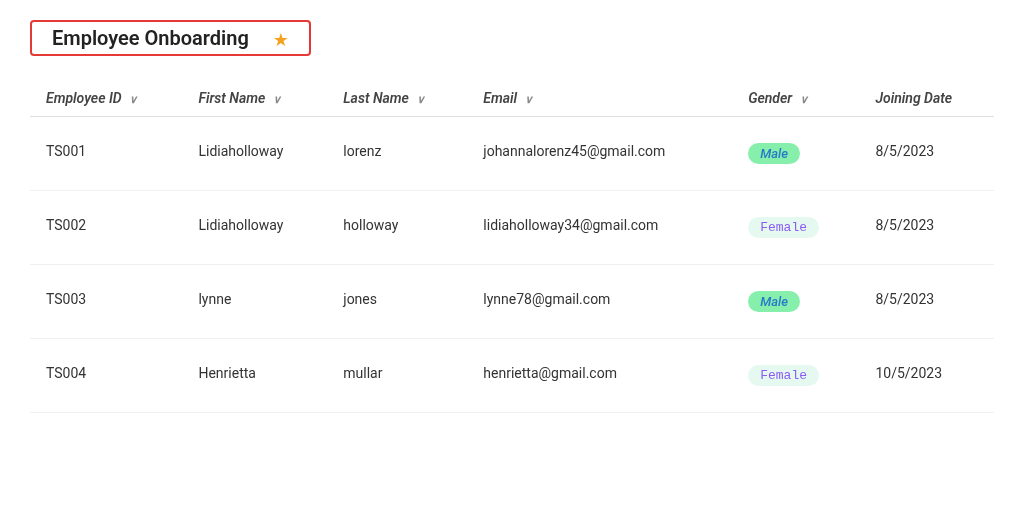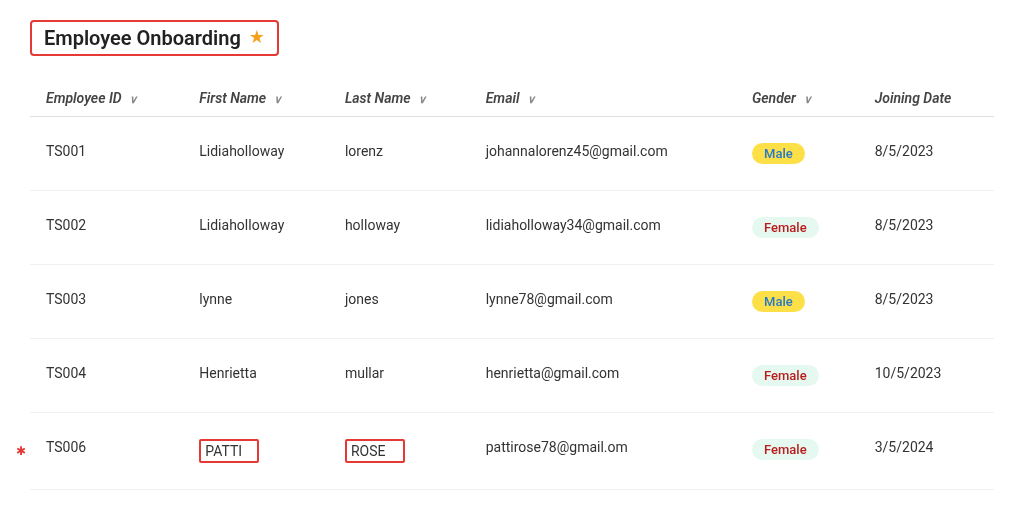--- a/index.html
+++ b/index.html
@@ -16,25 +16,25 @@
       min-height: 531px;
       overflow-x: hidden;
     }
 
     .page-wrapper {
       padding: 20px 30px;
     }
 
     .page-title-wrapper {
       display: inline-flex;
-      align-items: flex-start;
-      gap: 8px;
+      align-items: flex-end;
+      gap: 24px;
       border: 2px solid #e53935;
       border-radius: 4px;
-      padding: 4px 12px;
+      padding: 4px 20px;
       margin-bottom: 24px;
     }
 
     .page-title {
       font-size: 20px;
       font-weight: 600;
       color: #222;
     }
 
     .star-icon {
@@ -77,27 +77,29 @@
 
     .badge {
       display: inline-block;
       padding: 3px 12px;
       border-radius: 12px;
       font-size: 13px;
       font-weight: 500;
     }
 
     .badge-male {
-      background: #fde047;
+      background: #86efac;
       color: #2979c9;
+      font-style: italic;
     }
 
     .badge-female {
       background: #e6f9f0;
-      color: #b91c1c;
+      color: #8b5cf6;
+      font-family: Liberation Mono, monospace;
     }
 
     .highlighted-row td {
       position: relative;
     }
 
     .row-indicator {
       position: relative;
     }
 
@@ -178,23 +180,15 @@
           <td>8/5/2023</td>
         </tr>
         <tr>
           <td>TS004</td>
           <td>Henrietta</td>
           <td>mullar</td>
           <td>henrietta@gmail.com</td>
           <td><span class="badge badge-female">Female</span></td>
           <td>10/5/2023</td>
         </tr>
-        <tr class="highlighted-row">
-          <td class="row-indicator">TS006</td>
-          <td><span class="cell-border-box">PATTI</span></td>
-          <td><span class="cell-border-box">ROSE</span></td>
-          <td>pattirose78@gmail.om</td>
-          <td><span class="badge badge-female">Female</span></td>
-          <td>3/5/2024</td>
-        </tr>
       </tbody>
   </table>
 </div>
 
 </body></html>

